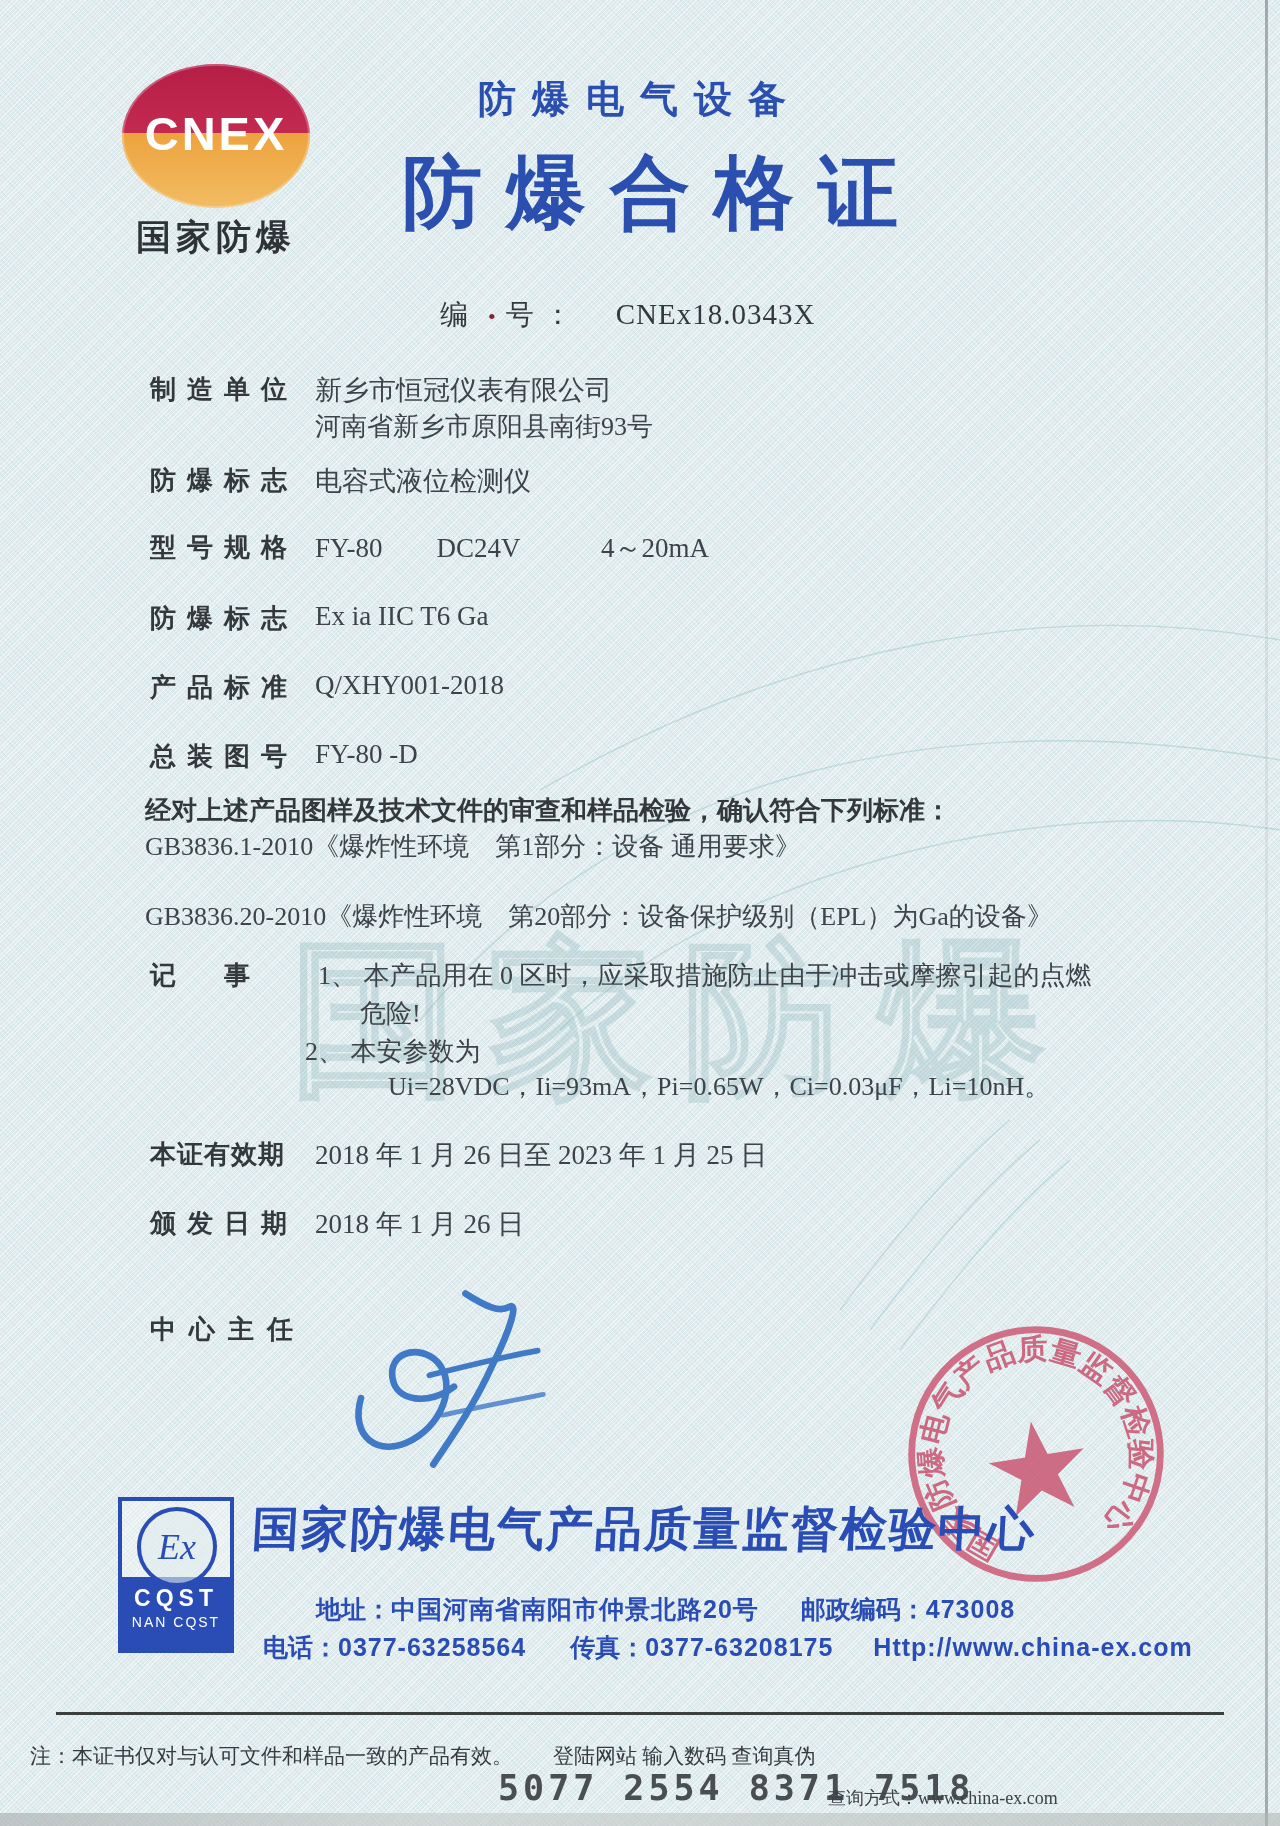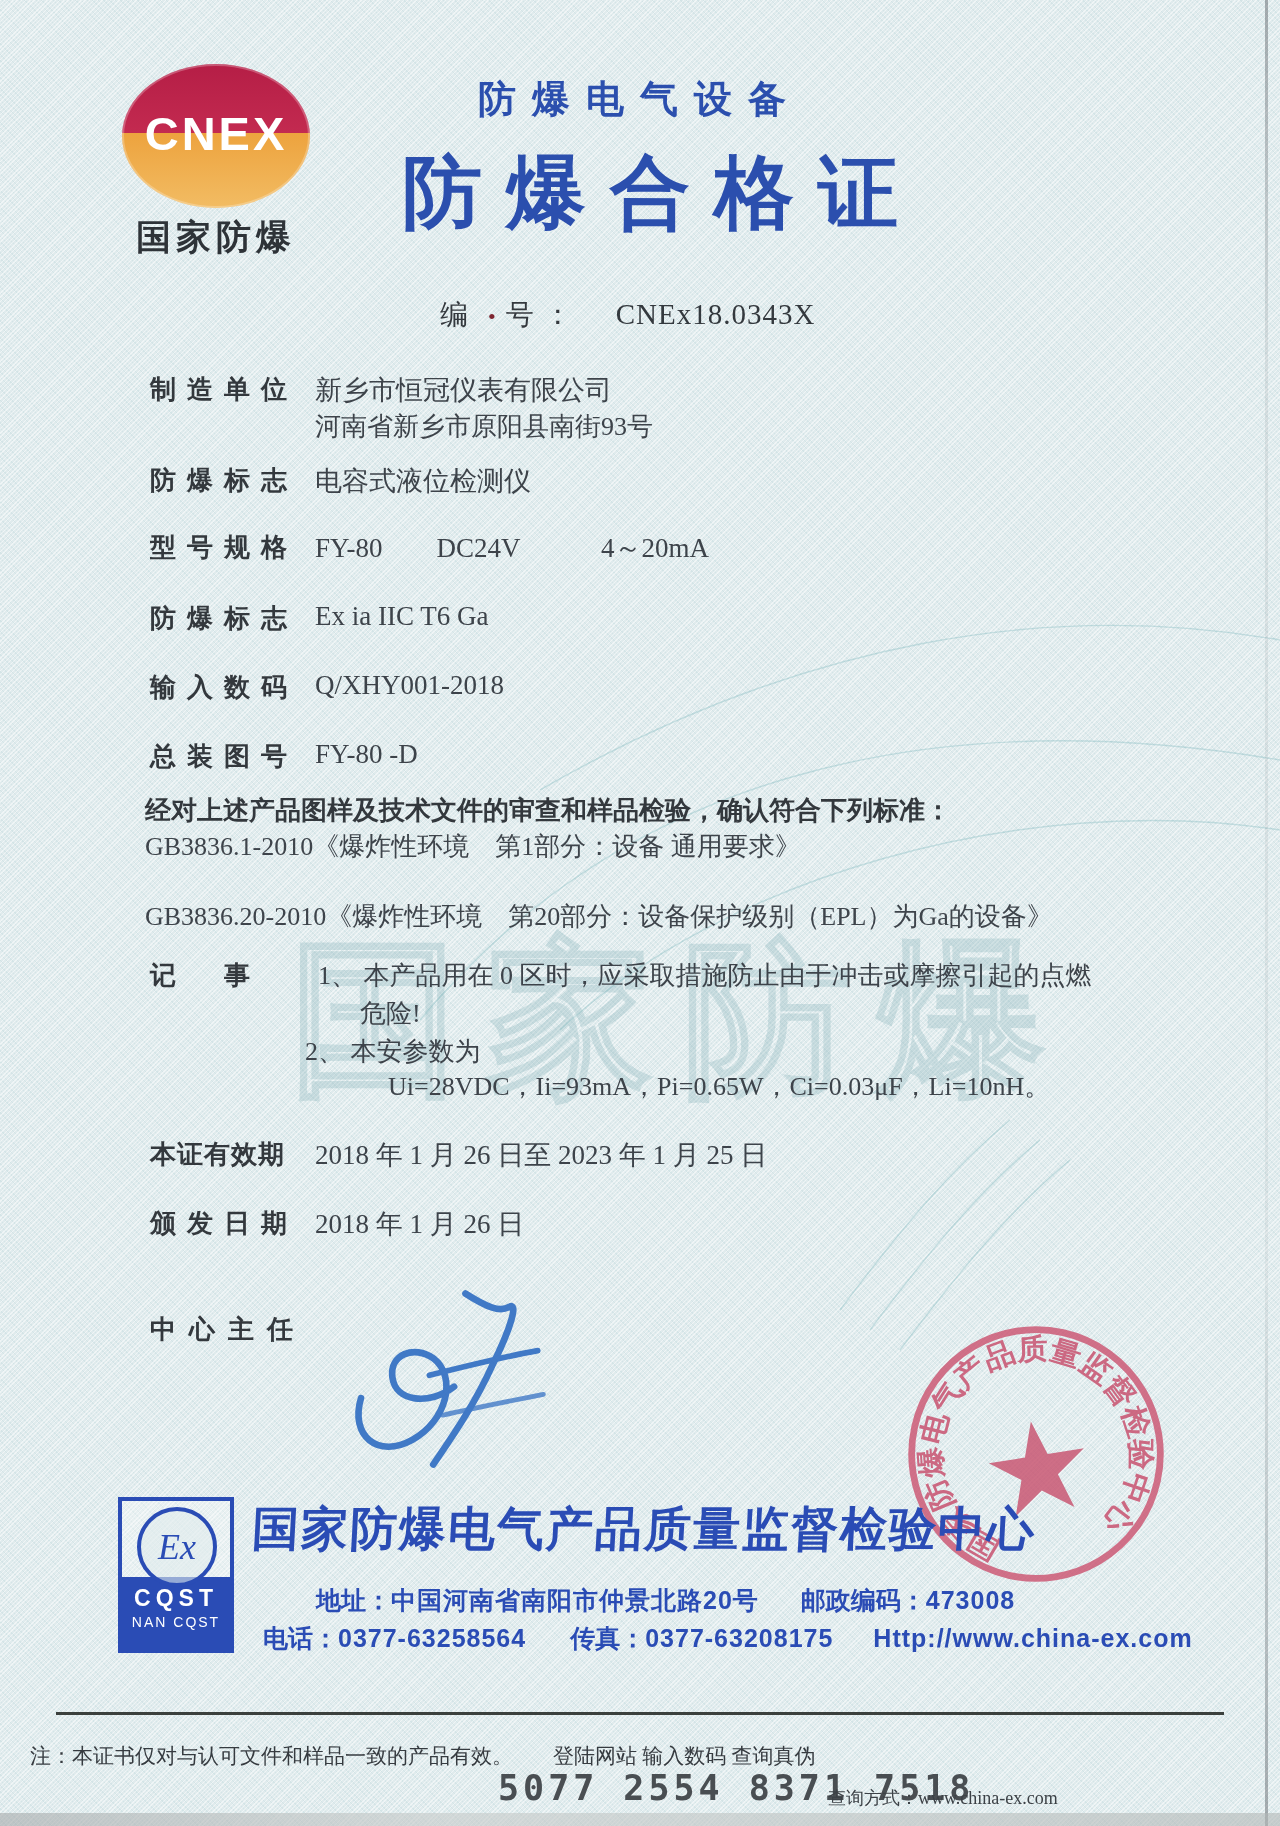--- a/index.html
+++ b/index.html
@@ -50,21 +50,21 @@
   .ex-circle{position:absolute;left:15px;top:6px;width:72px;height:72px;border:4px solid #2a4cb5;border-radius:50%;
     display:flex;align-items:center;justify-content:center;background:rgba(224,235,237,.6);z-index:2;}
   .ex-circle span{color:#2a4cb5;font-size:36px;font-weight:normal;font-style:italic;font-family:"Liberation Serif",serif;}
   .ex-band{position:absolute;left:0;bottom:0;width:100%;height:72px;background:#2a4cb5;text-align:center;
     font-family:"Liberation Sans","DejaVu Sans",sans-serif;color:#fff;margin-top:28px;}
   .ex-band .cqst{display:block;margin-top:8px;font-size:23px;font-weight:bold;letter-spacing:5px;}
   .ex-band .ny{display:block;margin-top:2px;font-size:14px;letter-spacing:2px;}
   .org-name{left:252px;top:1498px;width:1000px;font-size:47px;font-weight:bold;color:#2a4cb5;
     letter-spacing:2px;white-space:nowrap;transform:skewX(-3deg);}
   .org-line{font-family:"Liberation Sans","DejaVu Sans",sans-serif;font-weight:bold;color:#2a4cb5;
-    font-size:25px;white-space:nowrap;}
+    font-size:25px;white-space:nowrap;margin-top:9px;}
   .org-line b{letter-spacing:1px;}
   
   .rule{left:56px;top:1712px;width:1168px;height:3px;background:#3b403d;}
   .note{left:30px;top:1742px;font-size:21px;color:#363b40;white-space:nowrap;}
   .note .gap{display:inline-block;width:40px;}
   .code{left:498px;top:1768px;font-family:"DejaVu Sans Mono","Liberation Mono",monospace;
     font-size:35px;font-weight:bold;color:#494e52;letter-spacing:4px;white-space:nowrap;}
   .query{left:828px;top:1786px;font-size:18px;color:#3c4146;white-space:nowrap;}
   
   .watermark{left:290px;top:908px;font-size:168px;font-weight:bold;letter-spacing:28px;
@@ -110,21 +110,21 @@
 
   <div class="abs flabel z1" style="top:463px">防爆标志</div>
   <div class="abs fvalue z1" style="top:463px">电容式液位检测仪</div>
 
   <div class="abs flabel z1" style="top:530px">型号规格</div>
   <div class="abs fvalue z1" style="top:530px">FY-80　　DC24V　　　4～20mA</div>
 
   <div class="abs flabel z1" style="top:601px">防爆标志</div>
   <div class="abs fvalue z1" style="top:601px">Ex ia IIC T6 Ga</div>
 
-  <div class="abs flabel z1" style="top:670px">输入数码</div>
+  <div class="abs flabel z1" style="top:670px">产品标准</div>
   <div class="abs fvalue z1" style="top:670px">Q/XHY001-2018</div>
 
   <div class="abs flabel z1" style="top:739px">总装图号</div>
   <div class="abs fvalue z1" style="top:739px">FY-80 -D</div>
 
   <div class="abs intro z1" style="top:793px">经对上述产品图样及技术文件的审查和样品检验，确认符合下列标准：</div>
   <div class="abs gb z1" style="top:829px">GB3836.1-2010《爆炸性环境　第1部分：设备 通用要求》</div>
   <div class="abs gb z1" style="top:899px">GB3836.20-2010《爆炸性环境　第20部分：设备保护级别（EPL）为Ga的设备》</div>
 
   <div class="abs flabel z1" style="top:958px">记　事</div>

